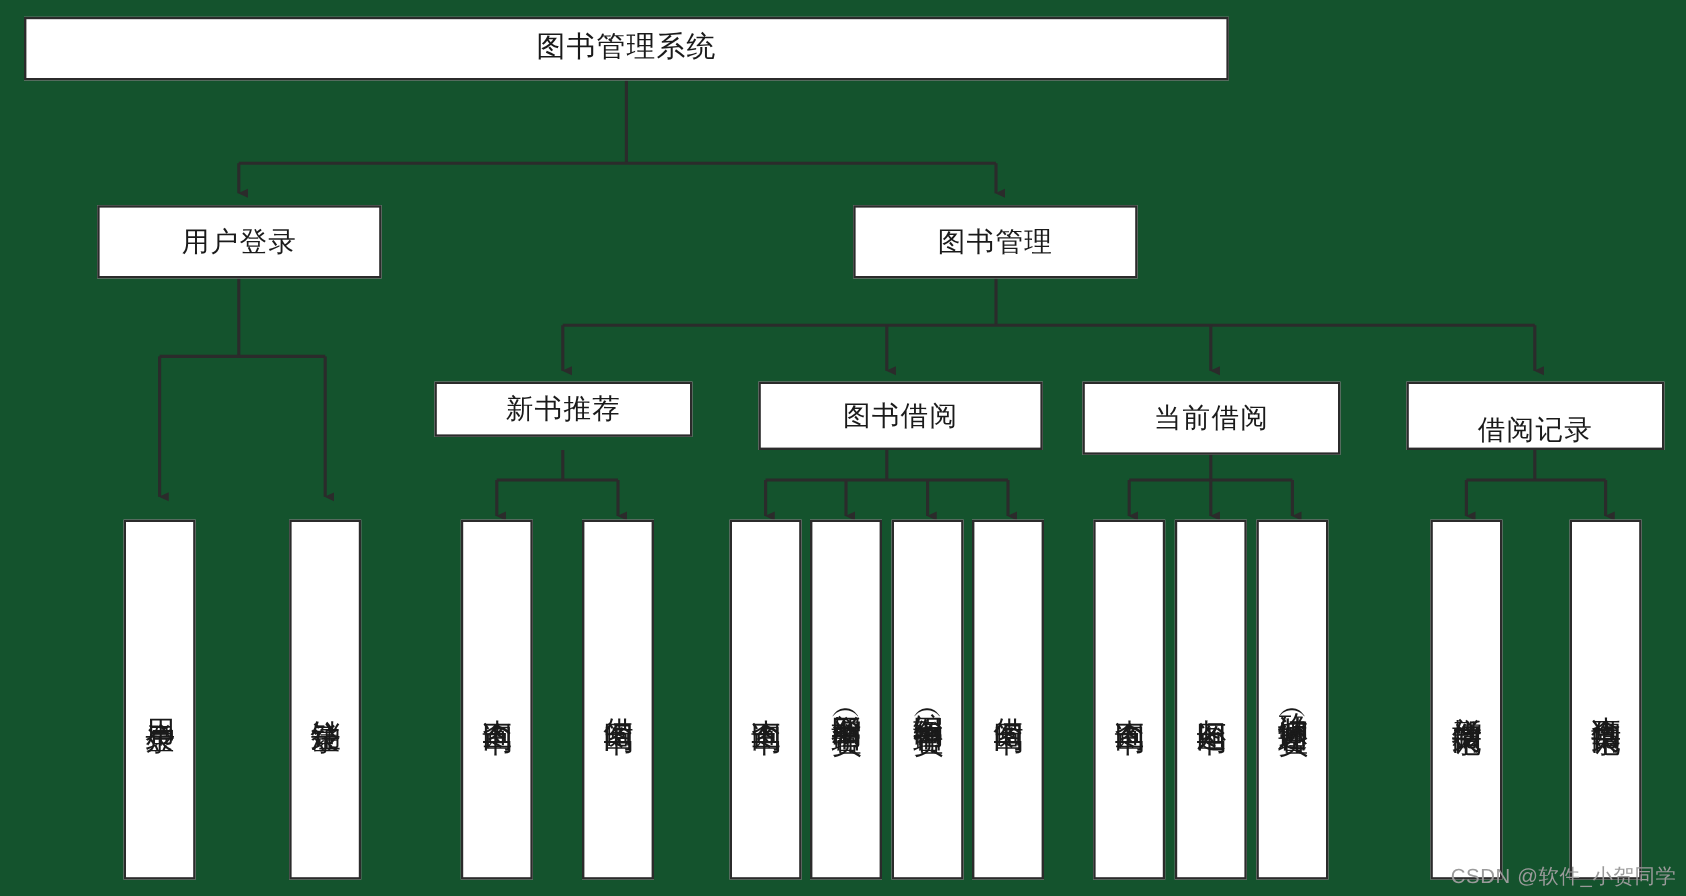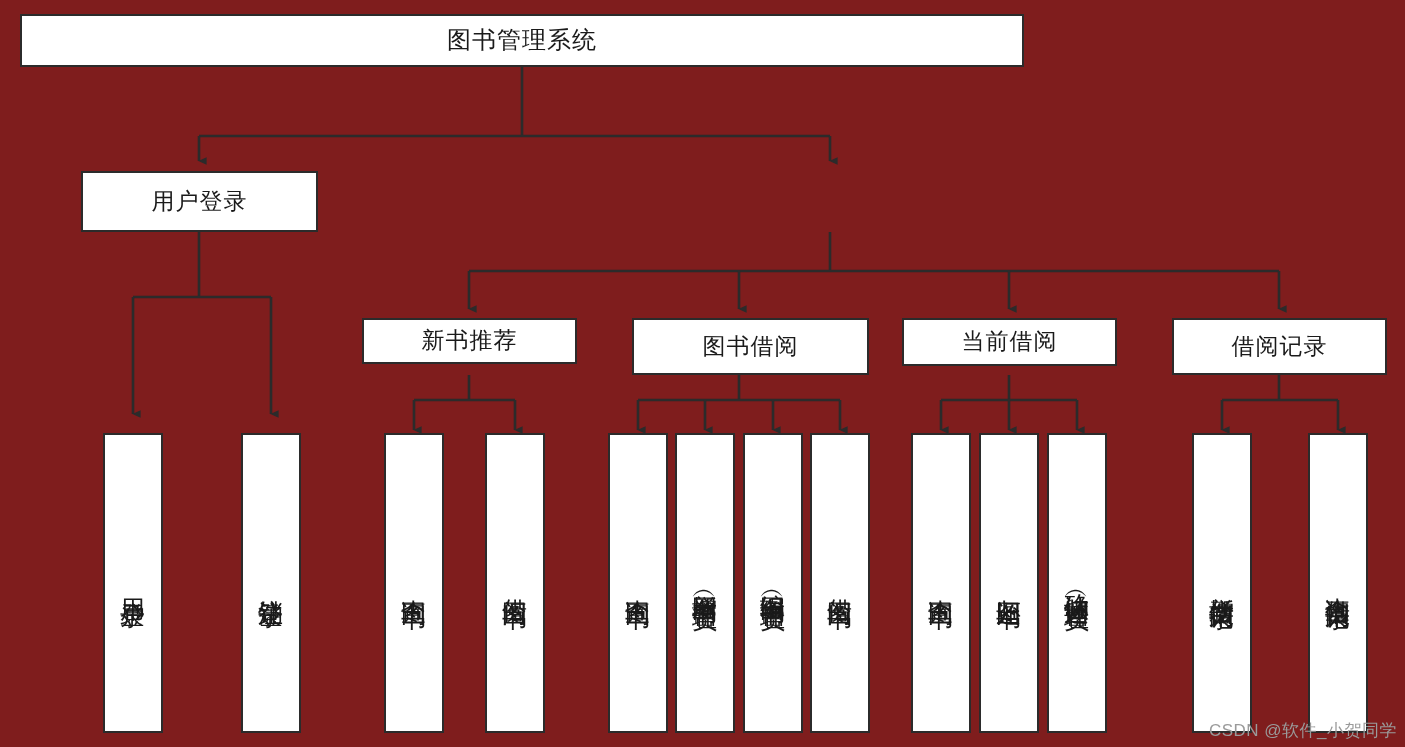--- a/index.html
+++ b/index.html
@@ -8,21 +8,21 @@
     background: #ffffff;
   }
   body {
     font-family: "Liberation Sans", "DejaVu Sans", sans-serif;
     color: #111111;
   }
   #canvas {
     position: relative;
     width: 1405px;
     height: 747px;
-    background: #7f1d1d;
+    background: #14532d;
     overflow: hidden;
   }
   svg.edges {
     position: absolute;
     left: 0;
     top: 0;
     width: 1405px;
     height: 747px;
     pointer-events: none;
   }
@@ -127,34 +127,37 @@
   </svg>
 
   <div class="node root horiz" style="left:20px; top:14px; width:1004px; height:53px;">
     <span>图书管理系统</span>
   </div>
 
   <div class="node horiz" style="left:81px; top:171px; width:237px; height:61px;">
     <span>用户登录</span>
   </div>
 
+  <div class="node horiz" style="left:711px; top:171px; width:237px; height:61px;">
+    <span>图书管理</span>
+  </div>
 
   <div class="node horiz" style="left:362px; top:318px; width:215px; height:46px;">
     <span>新书推荐</span>
   </div>
 
   <div class="node horiz" style="left:632px; top:318px; width:237px; height:57px;">
     <span>图书借阅</span>
   </div>
 
-  <div class="node horiz" style="left:902px; top:318px; width:215px; height:48px;">
+  <div class="node horiz" style="left:902px; top:318px; width:215px; height:61px;">
     <span>当前借阅</span>
   </div>
 
-  <div class="node horiz" style="left:1172px; top:318px; width:215px; height:57px;">
+  <div class="node horiz" style="left:1172px; top:318px; width:215px; height:57px;align-items:flex-end;">
     <span>借阅记录</span>
   </div>
 
   <div class="node leaf" style="left:103px; top:433px; width:60px; height:300px;">
     <span class="vtext">用户登录</span>
   </div>
 
   <div class="node leaf" style="left:241px; top:433px; width:60px; height:300px;">
     <span class="vtext">注销登录</span>
   </div>

